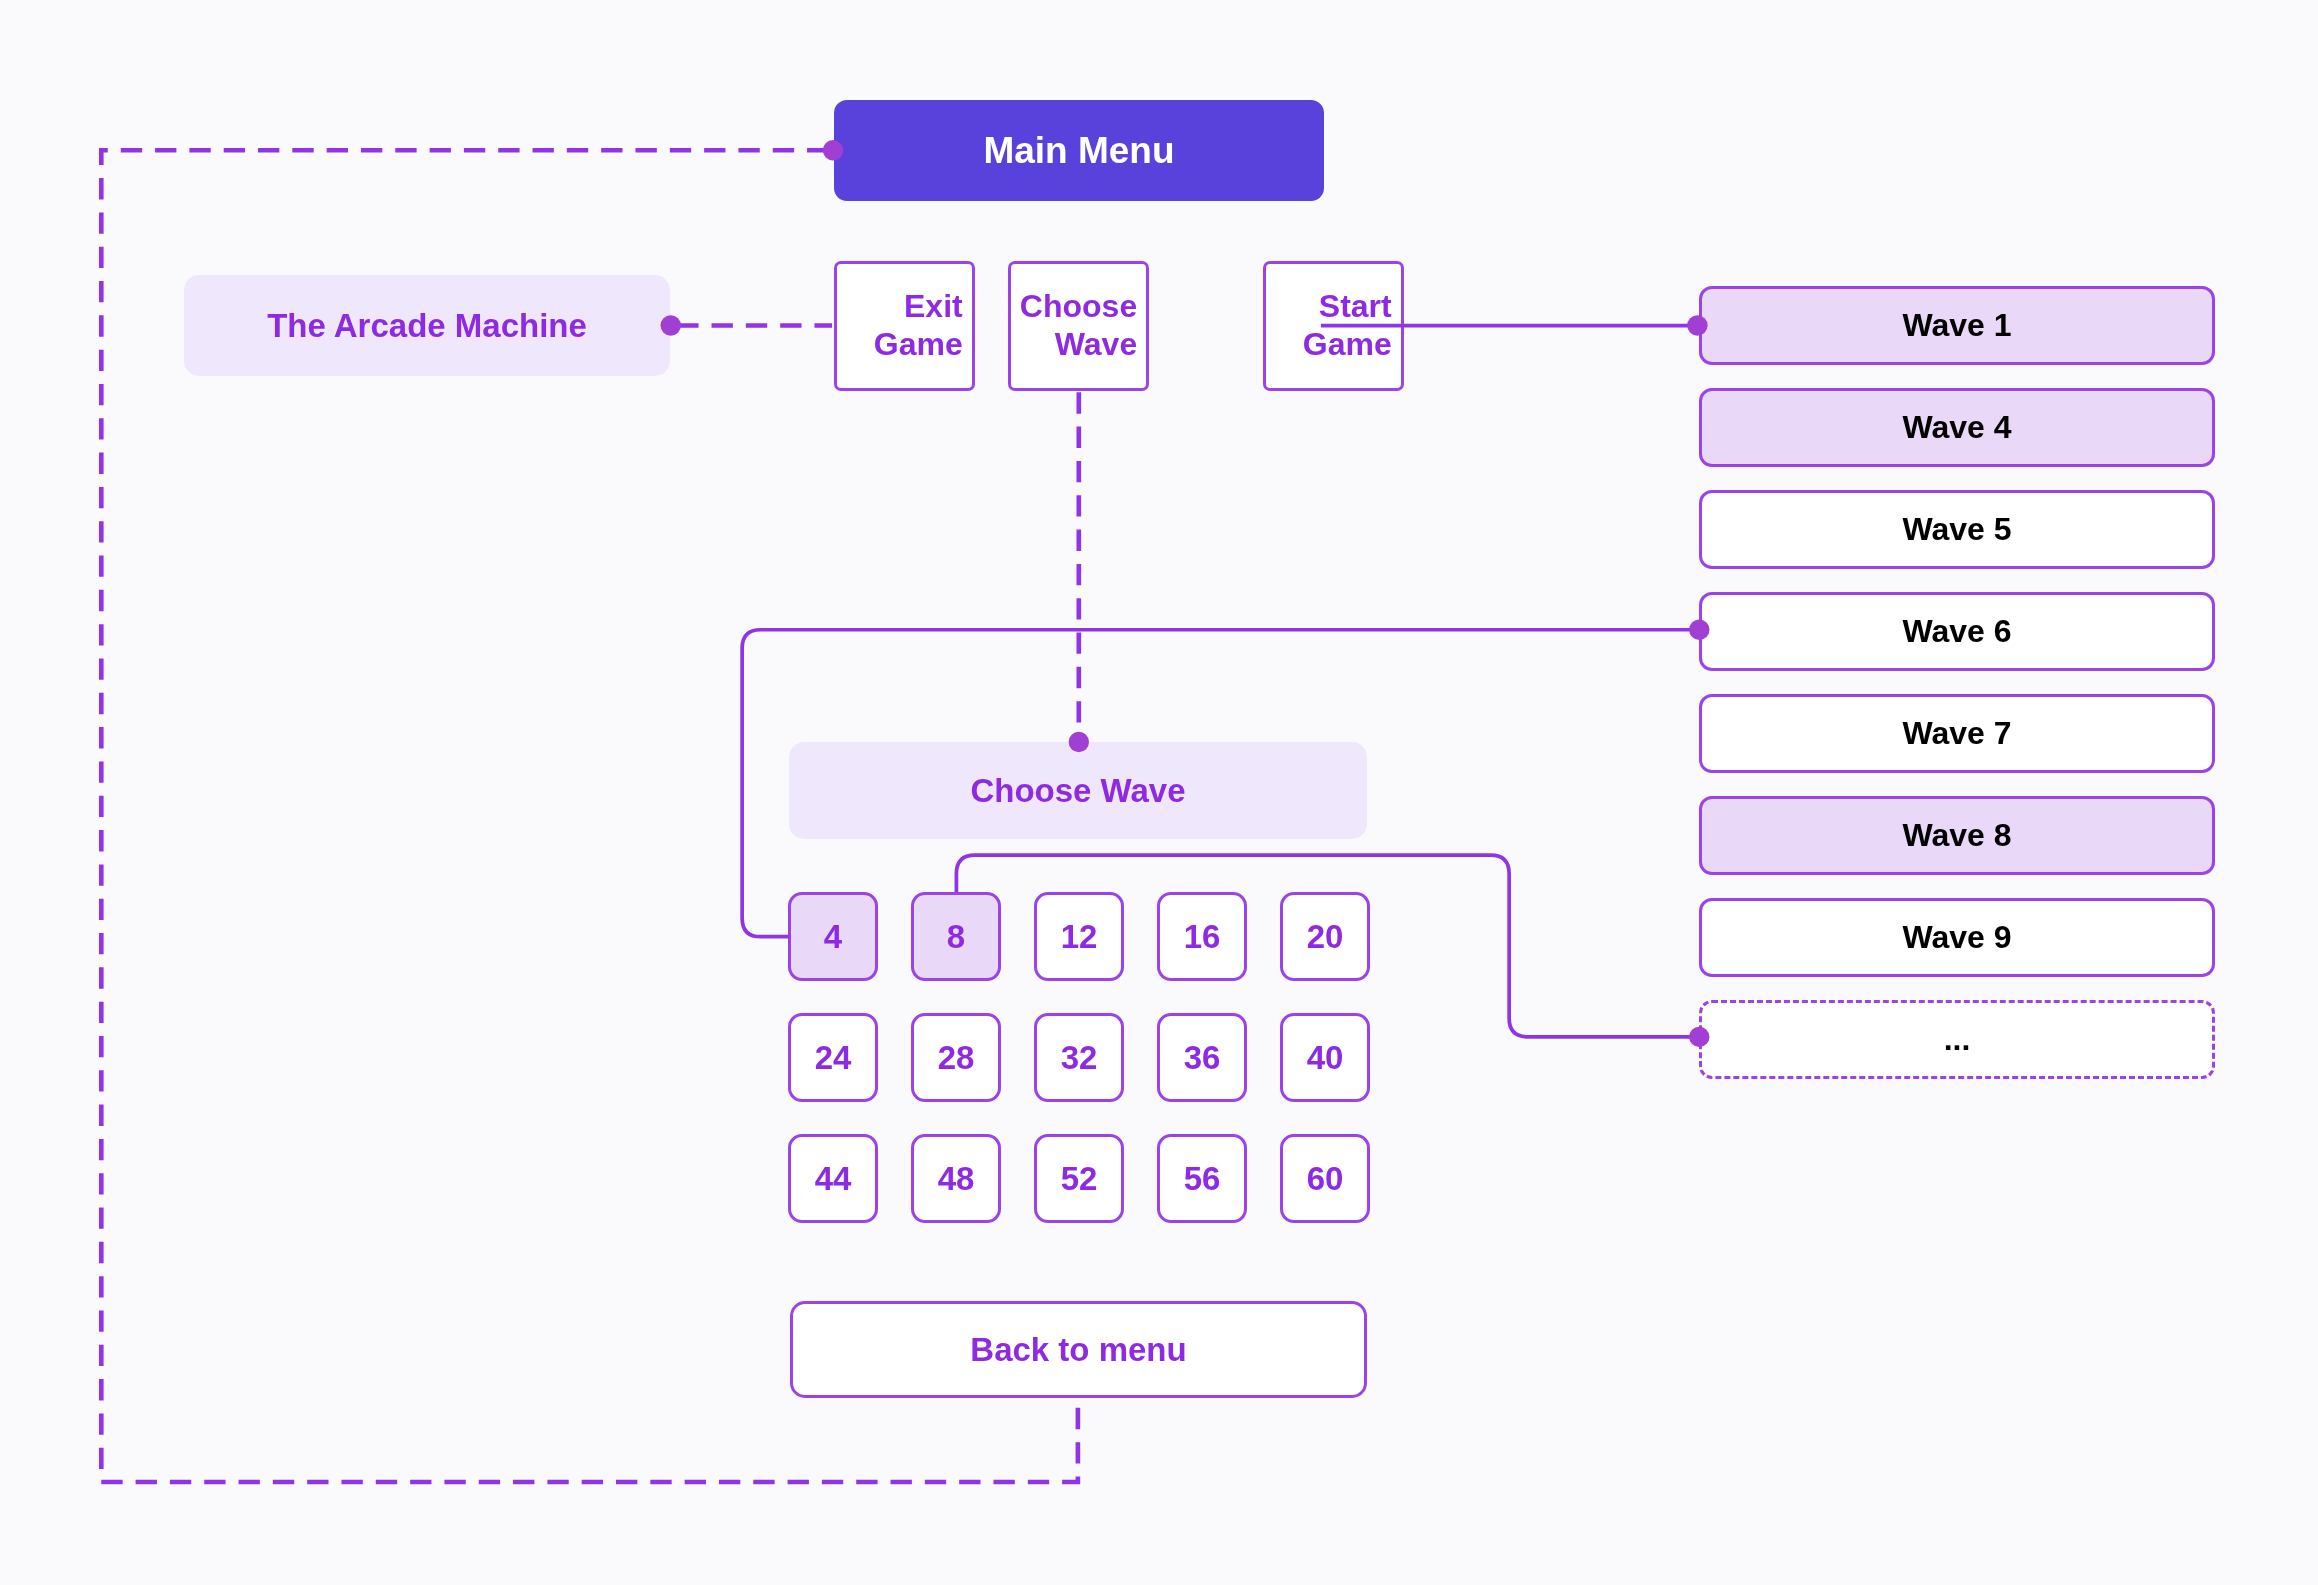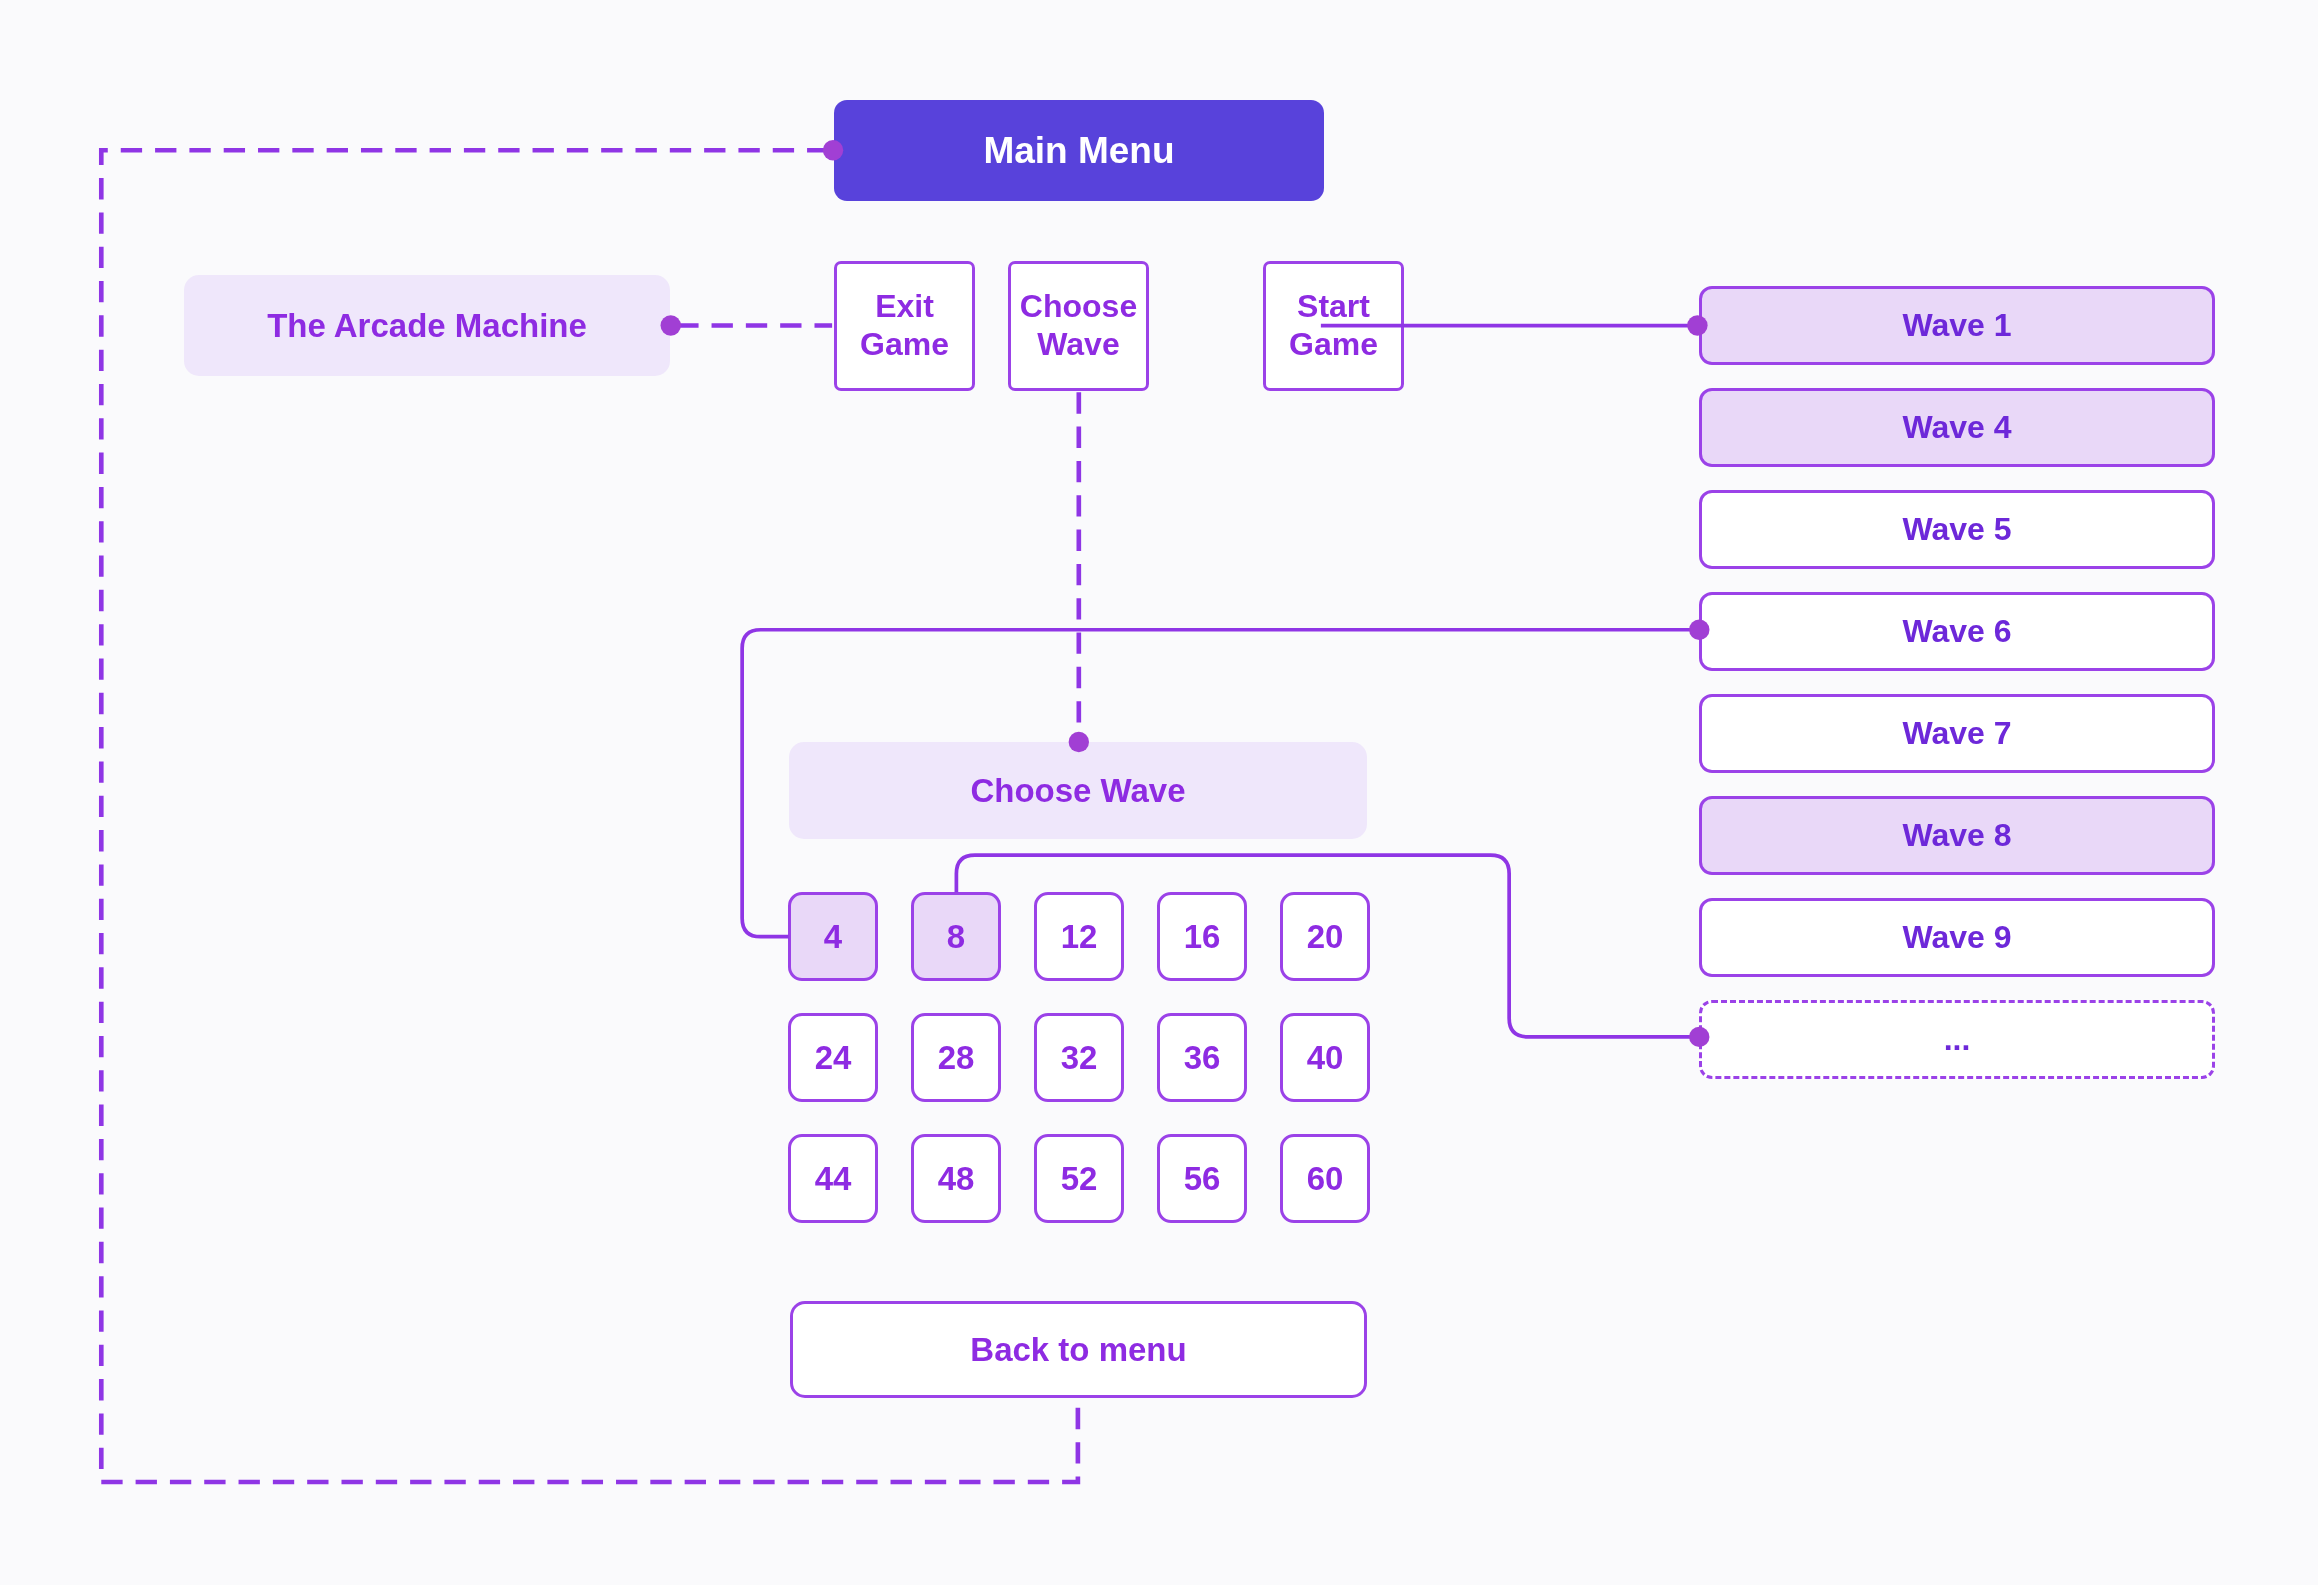--- a/index.html
+++ b/index.html
@@ -1,19 +1,19 @@
 <!DOCTYPE html>
 <html style="font-size:15px"><head>
 <meta charset="utf-8">
 <style>
   html,body{margin:0;padding:0;background:#fafafc;font-family:"Liberation Sans",sans-serif;}
   #canvas{position:relative;width:2319px;height:1585px;background:#fafafc;overflow:hidden;}
 
   .node{position:absolute;box-sizing:border-box;display:flex;align-items:center;justify-content:center;
-        text-align:center;font-weight:700;color:#8e2be2;}
+        text-align:right;font-weight:700;color:#8e2be2;}
 
   
   .main-menu{left:834px;top:100px;width:490px;height:101px;background:#5842db;border-radius:13px;
              color:#ffffff;font-size:37px;}
 
   
   .pill{background:#efe7fb;border-radius:15px;font-size:33px;}
   .arcade{left:184px;top:275px;width:486px;height:101px;}
   .choose-wave-label{left:789px;top:742px;width:578px;height:97px;}
 
@@ -21,21 +21,21 @@
   .opt{width:141px;height:130px;top:261px;background:#ffffff;border:3.7px solid #9b42e8;border-radius:7px;
        font-size:32px;line-height:1.18;padding:0 9.3px;}
   .opt-exit{left:834px;}
   .opt-choose{left:1008px;}
   .opt-start{left:1236px;margin-left:27px;}
 
   
   .wave-col{position:absolute;left:1699px;top:286px;width:516px;display:flex;flex-direction:column;gap:23px;}
   .wave{position:relative;box-sizing:border-box;height:79px;background:#ffffff;border:3.7px solid #9b42e8;
         border-radius:13px;display:flex;align-items:center;justify-content:center;
-        font-weight:700;color:#6d28d9;font-size:32px;}
+        font-weight:700;color:#000000;font-size:32px;}
   .wave.hl{background:#e9d8f8;}
   .wave.dashed{border-style:dashed;}
 
   
   .num-grid{position:absolute;left:788px;top:892px;display:grid;
             grid-template-columns:repeat(5,90px);grid-template-rows:repeat(3,89px);gap:32px 33px;}
   .num{box-sizing:border-box;background:#ffffff;border:3.7px solid #9b42e8;border-radius:14px;
        display:flex;align-items:center;justify-content:center;font-weight:700;color:#8e2be2;font-size:33px;}
   .num.hl{background:#e9d8f8;}
 

